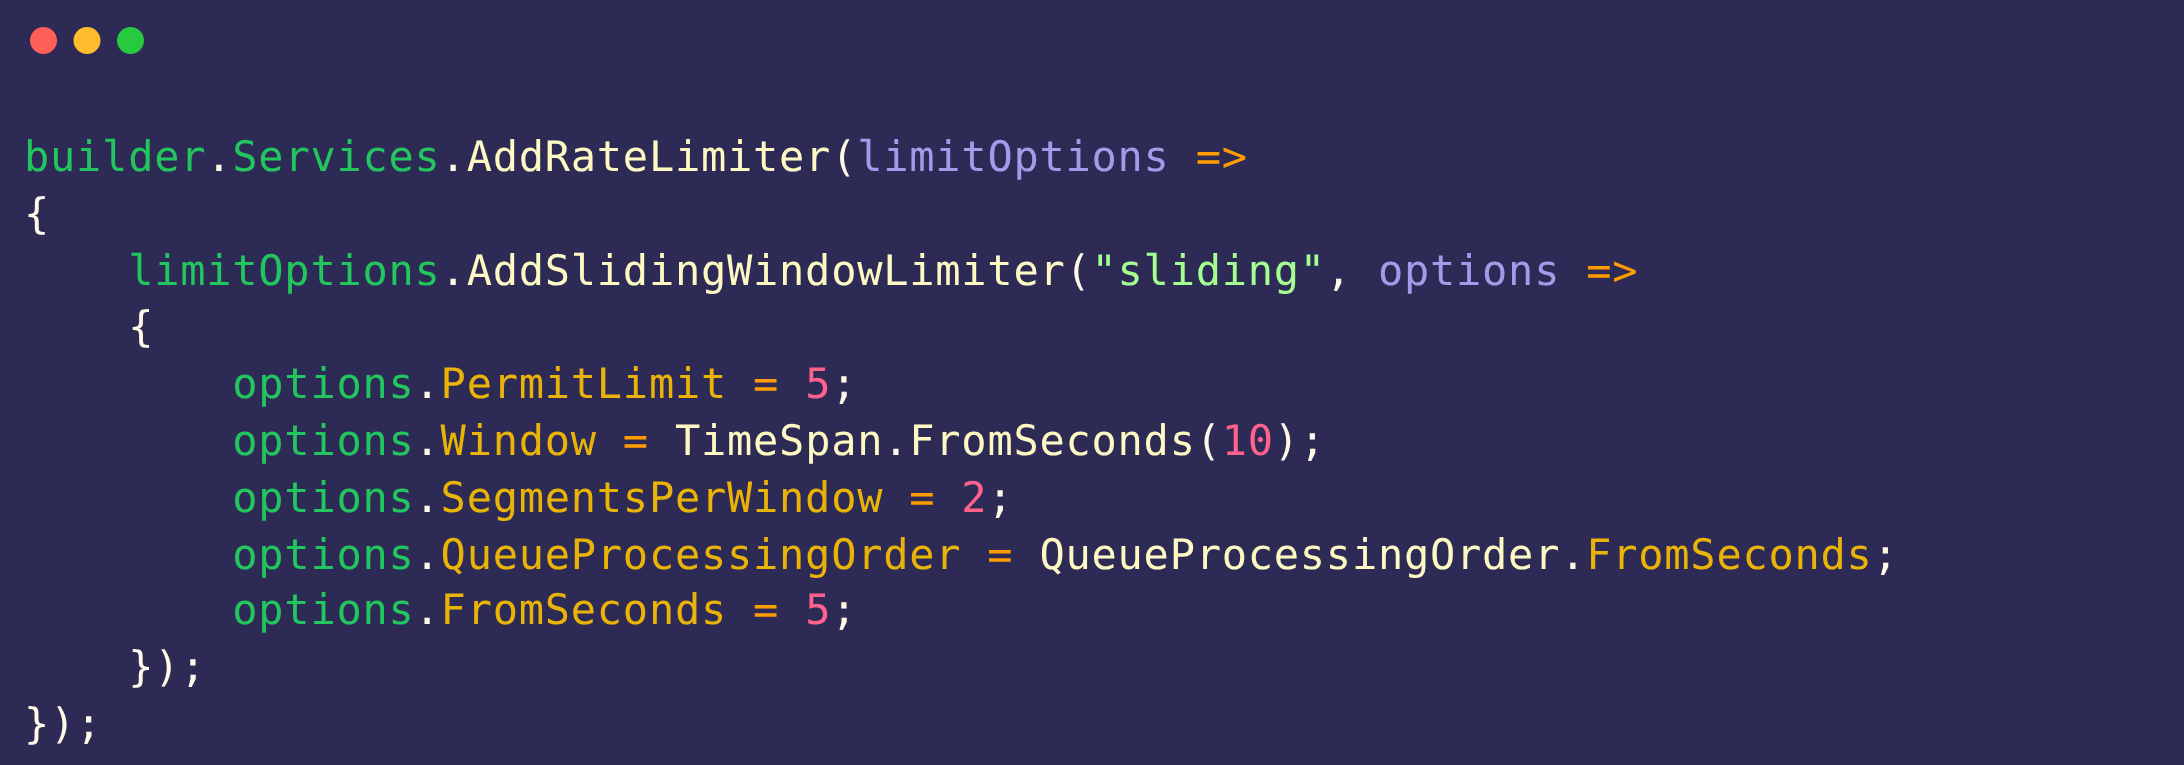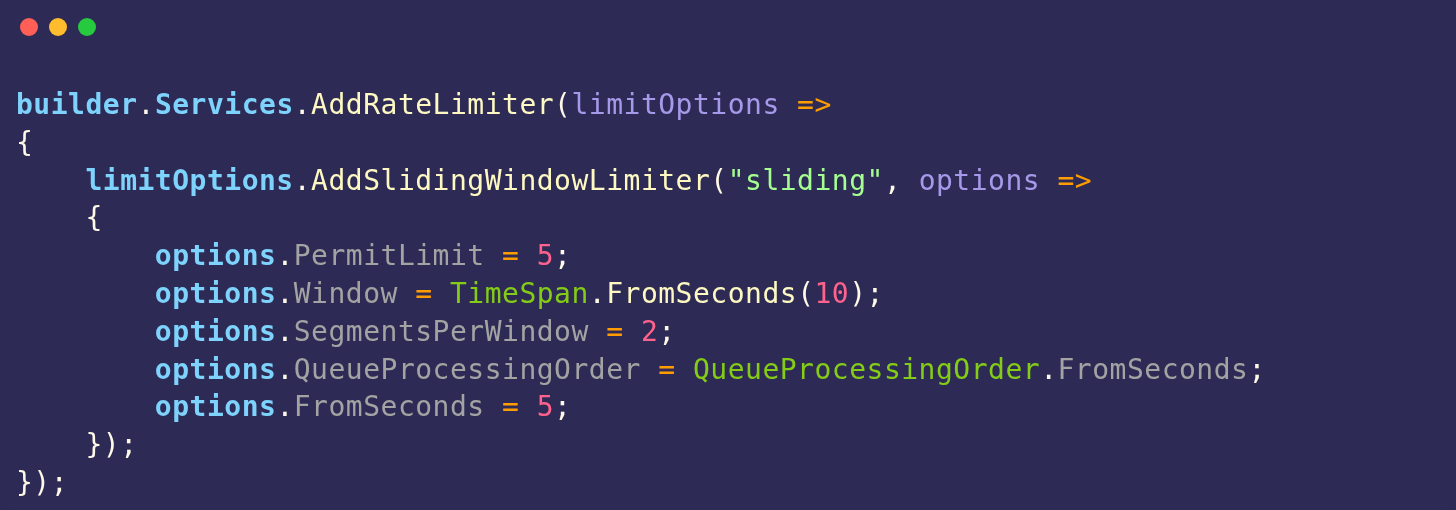--- a/index.html
+++ b/index.html
@@ -36,30 +36,30 @@
     .dot-yellow { background: #ffbd2e; }
     .dot-green { background: #27c93f; }
     .code-area {
       padding: 50px 20px 20px 16px;
       font-size: 28px;
       line-height: 1.35;
       white-space: pre;
       color: #fff9e8;
       letter-spacing: 0.5px;
     }
-    .tok-obj { color: #7dd3fc; font-weight: bold; }
+    .tok-obj { color: #22c55e; }
     .tok-method { color: #fef9c3; }
     .tok-param { color: #a599e9; }
     .tok-arrow { color: #ff9d00; }
     .tok-paren { color: #fff9e8; }
     .tok-brace { color: #fff9e8; }
     .tok-string { color: #a5ff90; }
     .tok-number { color: #ff628c; }
-    .tok-type { color: #84cc16; }
-    .tok-prop { color: #a3a3a3; }
+    .tok-type { color: #fef9c3; }
+    .tok-prop { color: #eab308; }
     .tok-op { color: #ff9d00; }
     .tok-semi { color: #fff9e8; }
     .tok-dot { color: #fff9e8; }
   </style>
 </head>
 <body>
 
 <div class="window">
   <div class="titlebar">
     <div class="dot dot-red"></div>

